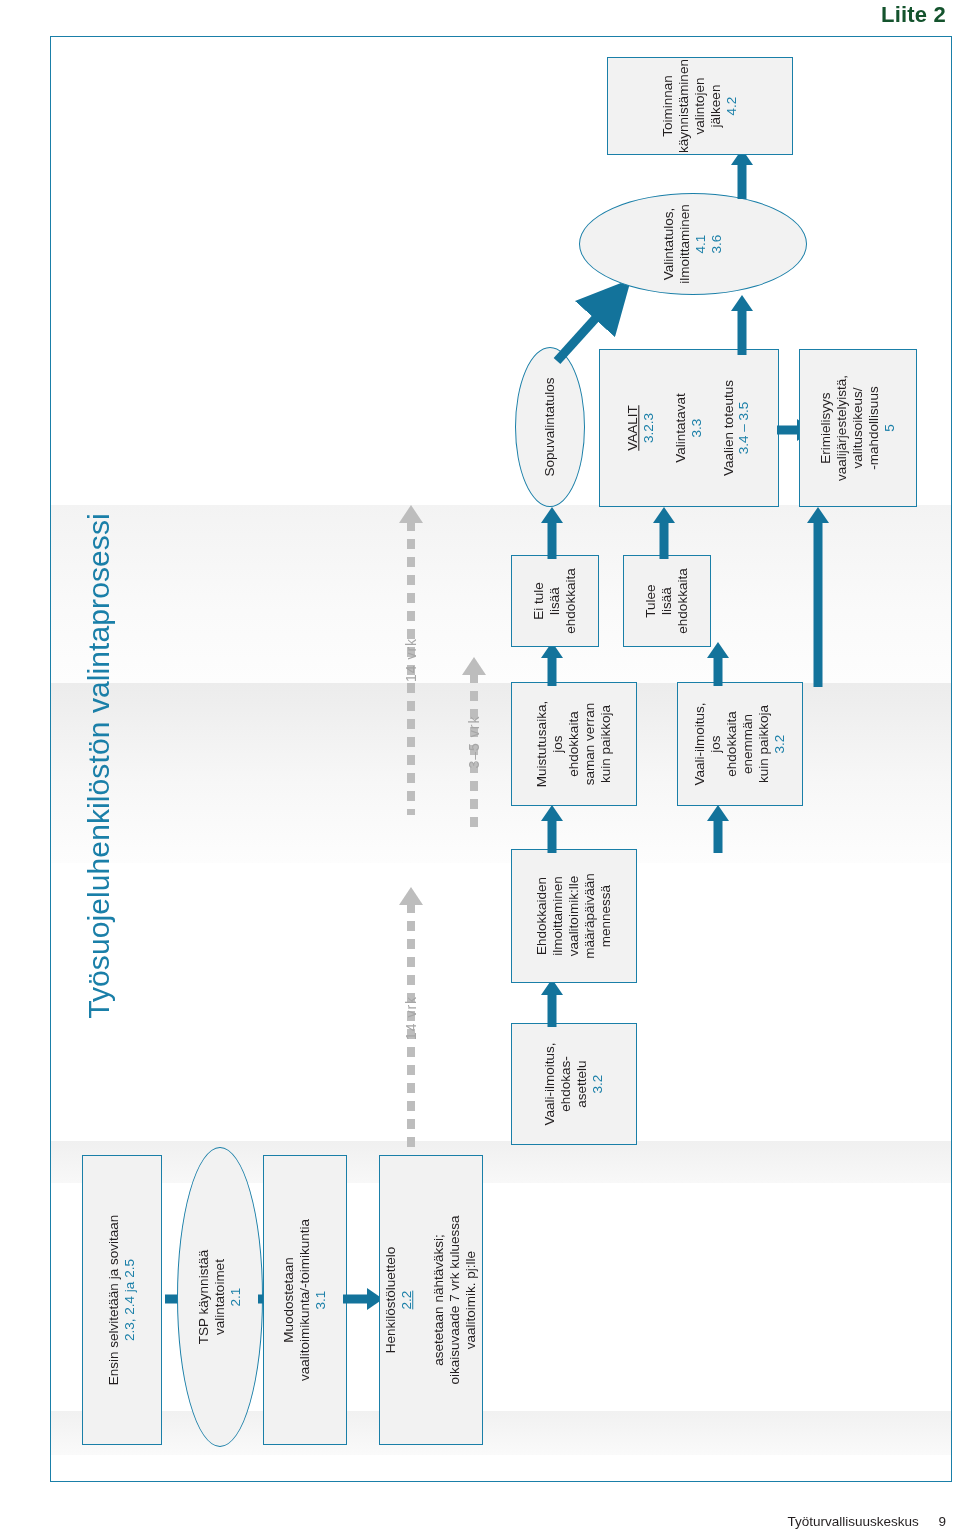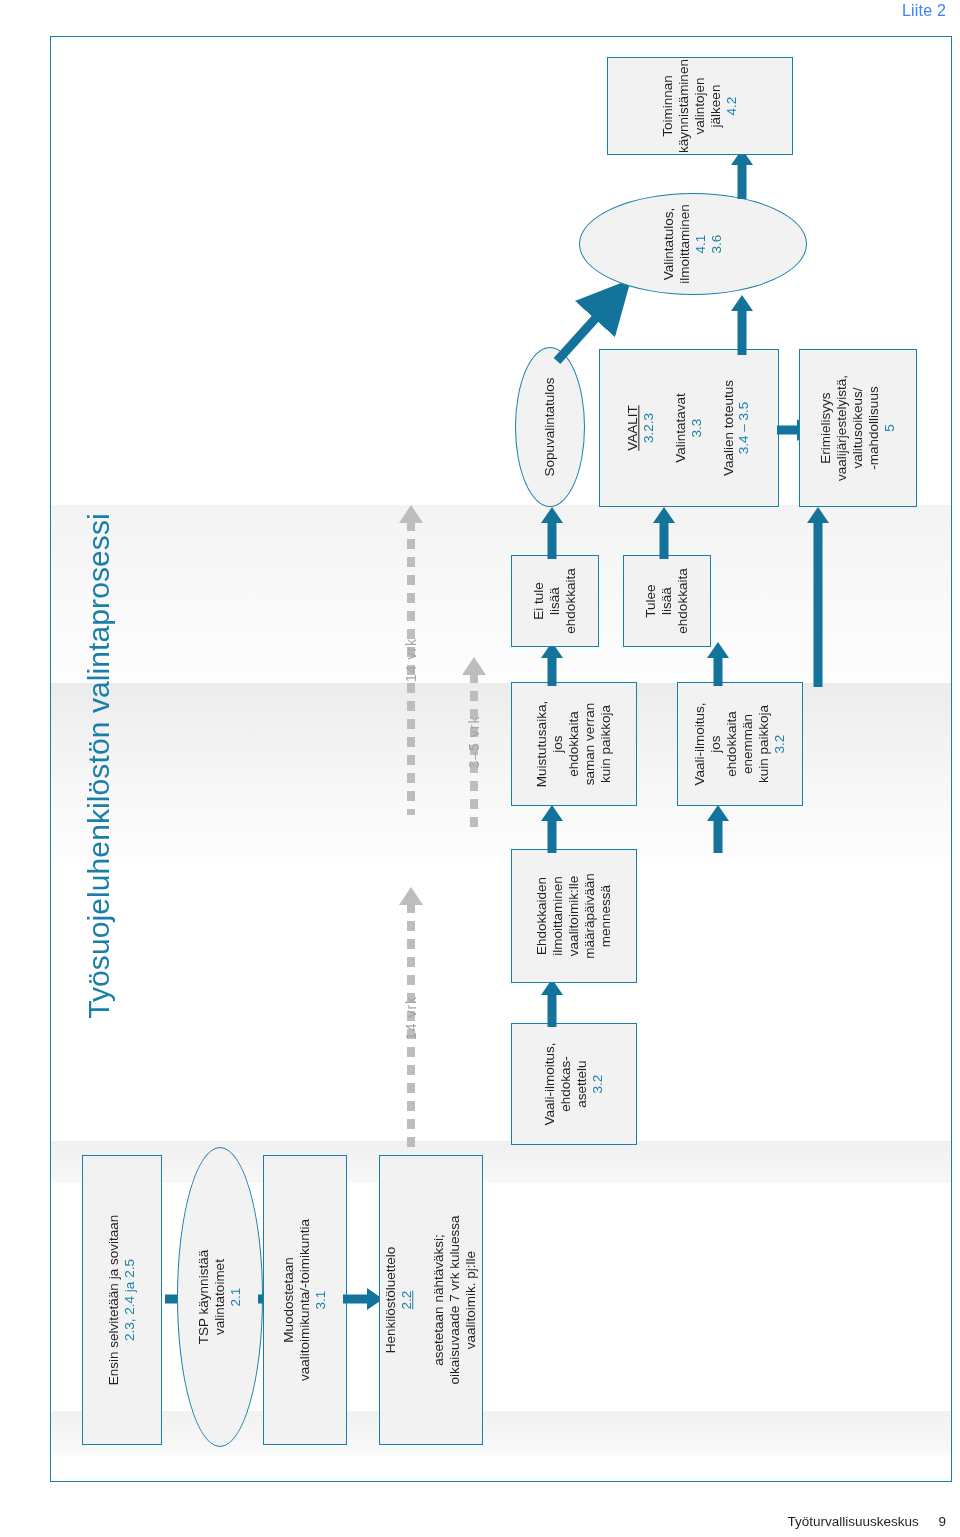--- a/index.html
+++ b/index.html
@@ -6,21 +6,21 @@
   body{
     width:960px;height:1537px;position:relative;overflow:hidden;
     background:#ffffff;
     font-family:"Liberation Sans","DejaVu Sans",sans-serif;
     color:#231f20;
   }
 
   
   #liite-label{
     position:absolute;right:14px;top:2px;
-    font-size:16px;color:#3b82f6;letter-spacing:.2px;
+    font-size:22px;color:#14532d;letter-spacing:.2px;font-weight:bold;
   }
   #footer{
     position:absolute;right:14px;bottom:8px;
     font-size:13.5px;color:#231f20;white-space:nowrap;
   }
   #footer .pg{margin-left:16px;}
 
   
   #frame{
     position:absolute;left:50px;top:36px;width:902px;height:1446px;

